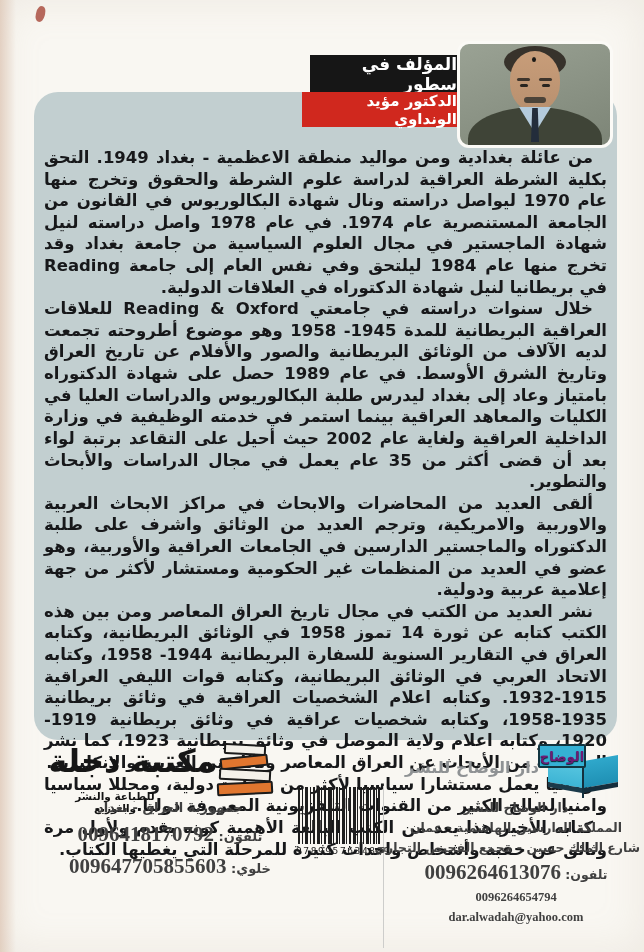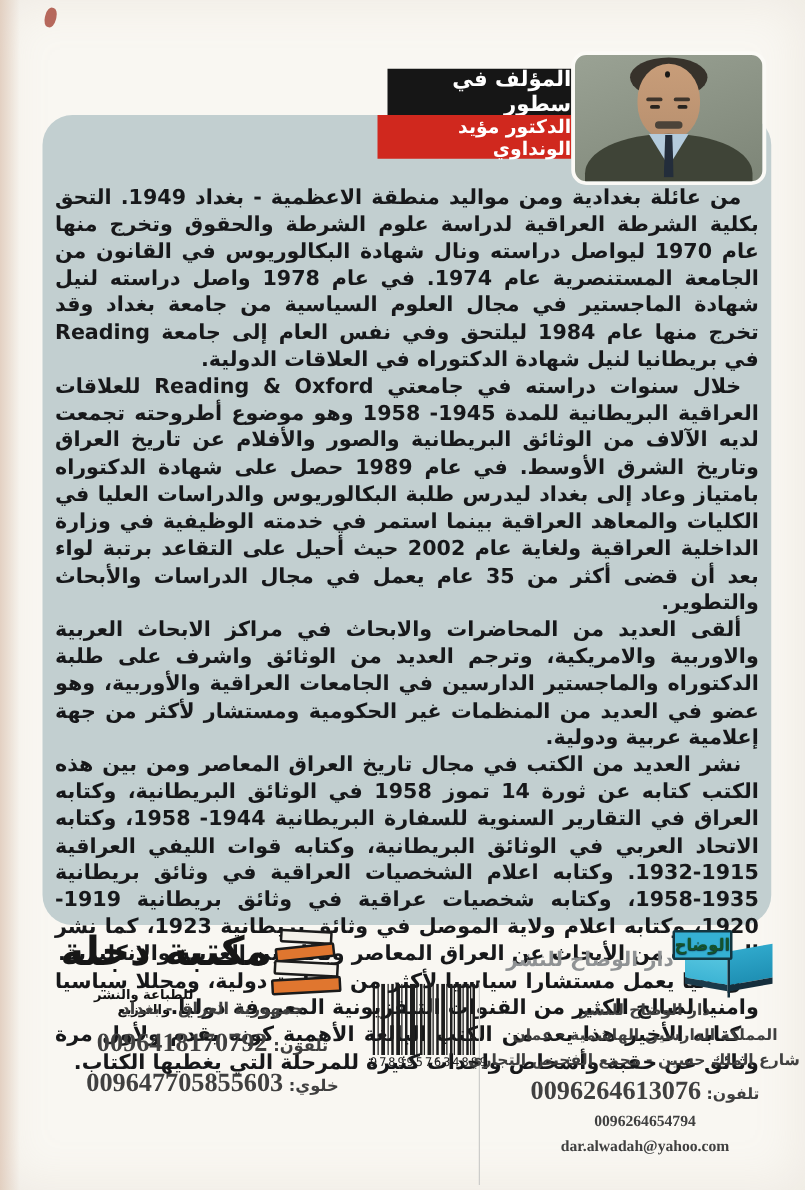--- a/index.html
+++ b/index.html
@@ -97,21 +97,21 @@
     direction:rtl; font-size:16px; font-weight:700; color:#8f9294; }
   .wadah-book { position:absolute; left:148px; top:4px; width:74px; height:52px; }
   .wadah-book .pg-l { position:absolute; left:2px;  top:10px; width:34px; height:32px;
     background:linear-gradient(#5cc9e2,#3db4d4); transform:skewY(10deg); border-bottom:5px solid #1b3a4a; }
   .wadah-book .pg-r { position:absolute; left:38px; top:10px; width:34px; height:32px;
     background:linear-gradient(#2fa8cb,#1f90b4); transform:skewY(-10deg); border-bottom:5px solid #152e3c; }
   .wadah-book .spine { position:absolute; left:36px; top:10px; width:2px; height:40px; background:#14303e; }
   .wadah-banner { position:absolute; left:-8px; top:-4px; width:48px; height:24px;
     background:#35b0d4; border:2px solid #123540; border-radius:2px;
     display:flex; align-items:center; justify-content:center;
-    color:#14532d; font-size:13px; font-weight:700; direction:rtl; text-shadow:0 1px 1px #0a2730; }
+    color:#701a75; font-size:13px; font-weight:700; direction:rtl; text-shadow:0 1px 1px #0a2730; }
 </style>
 </head>
 <body>
 
 <div class="page">
 
   <div class="edge-left"></div>
   <div class="corner-mark"></div>
 
   <div class="panel"></div>

